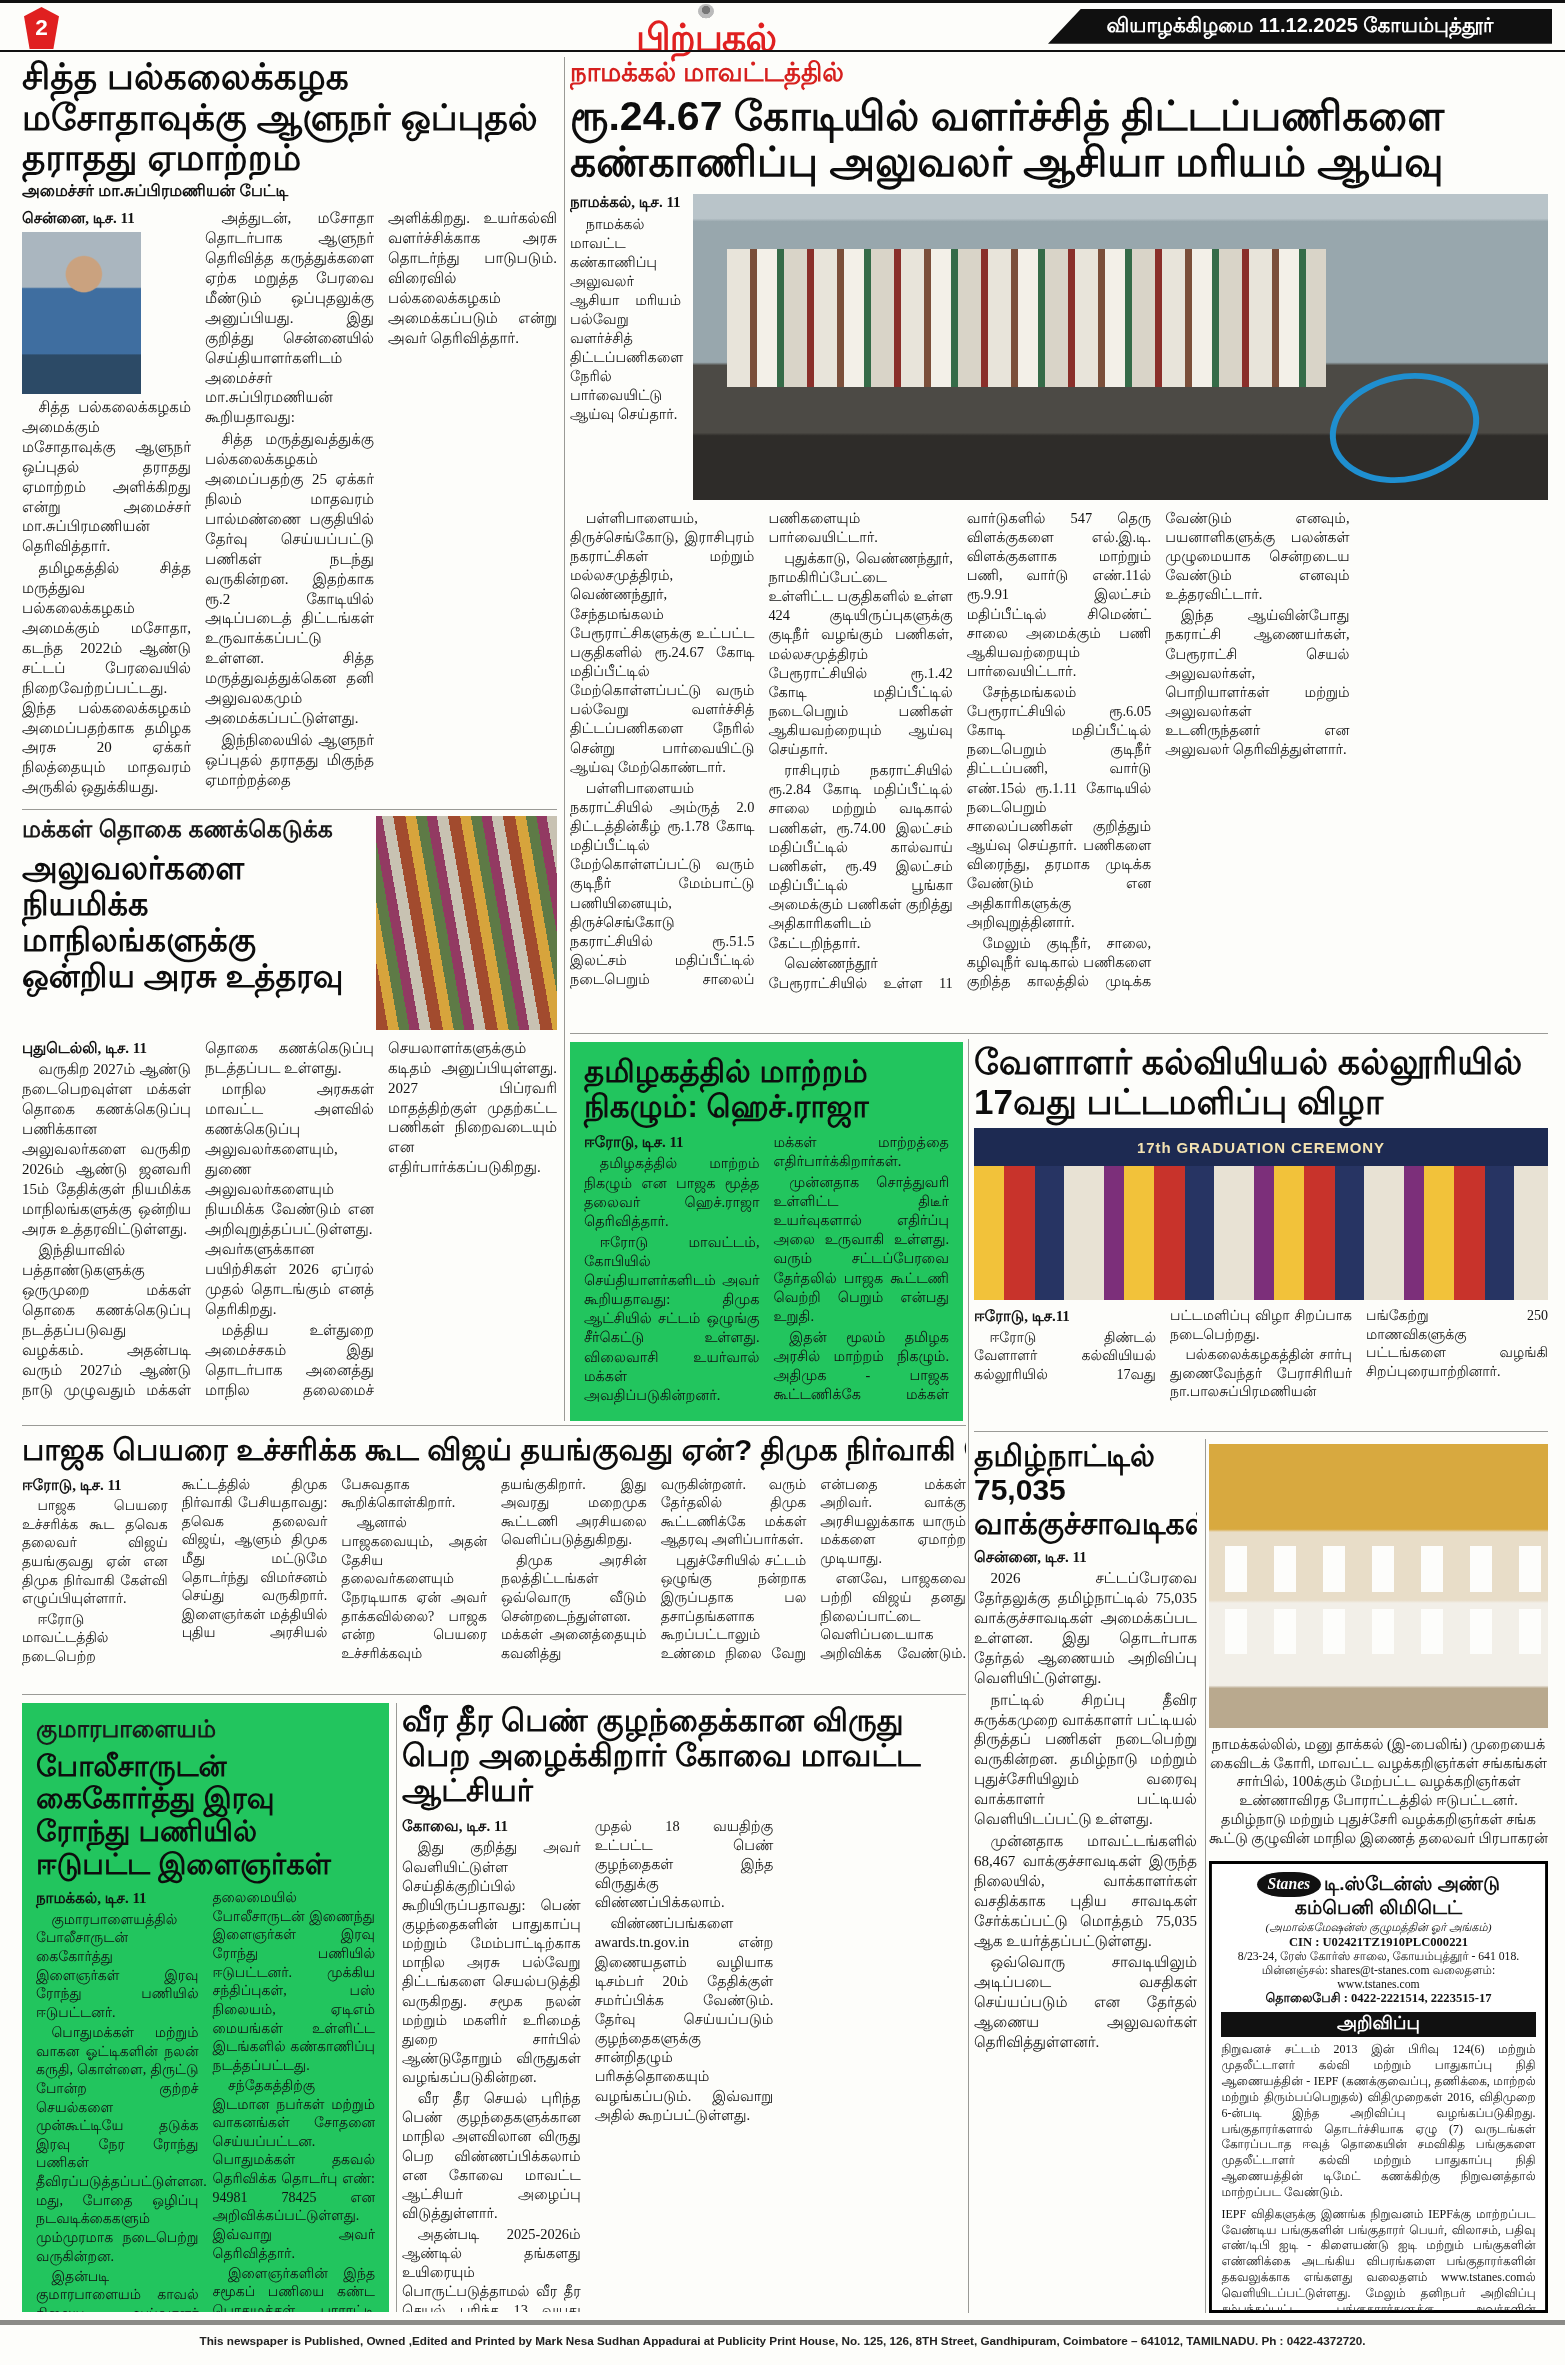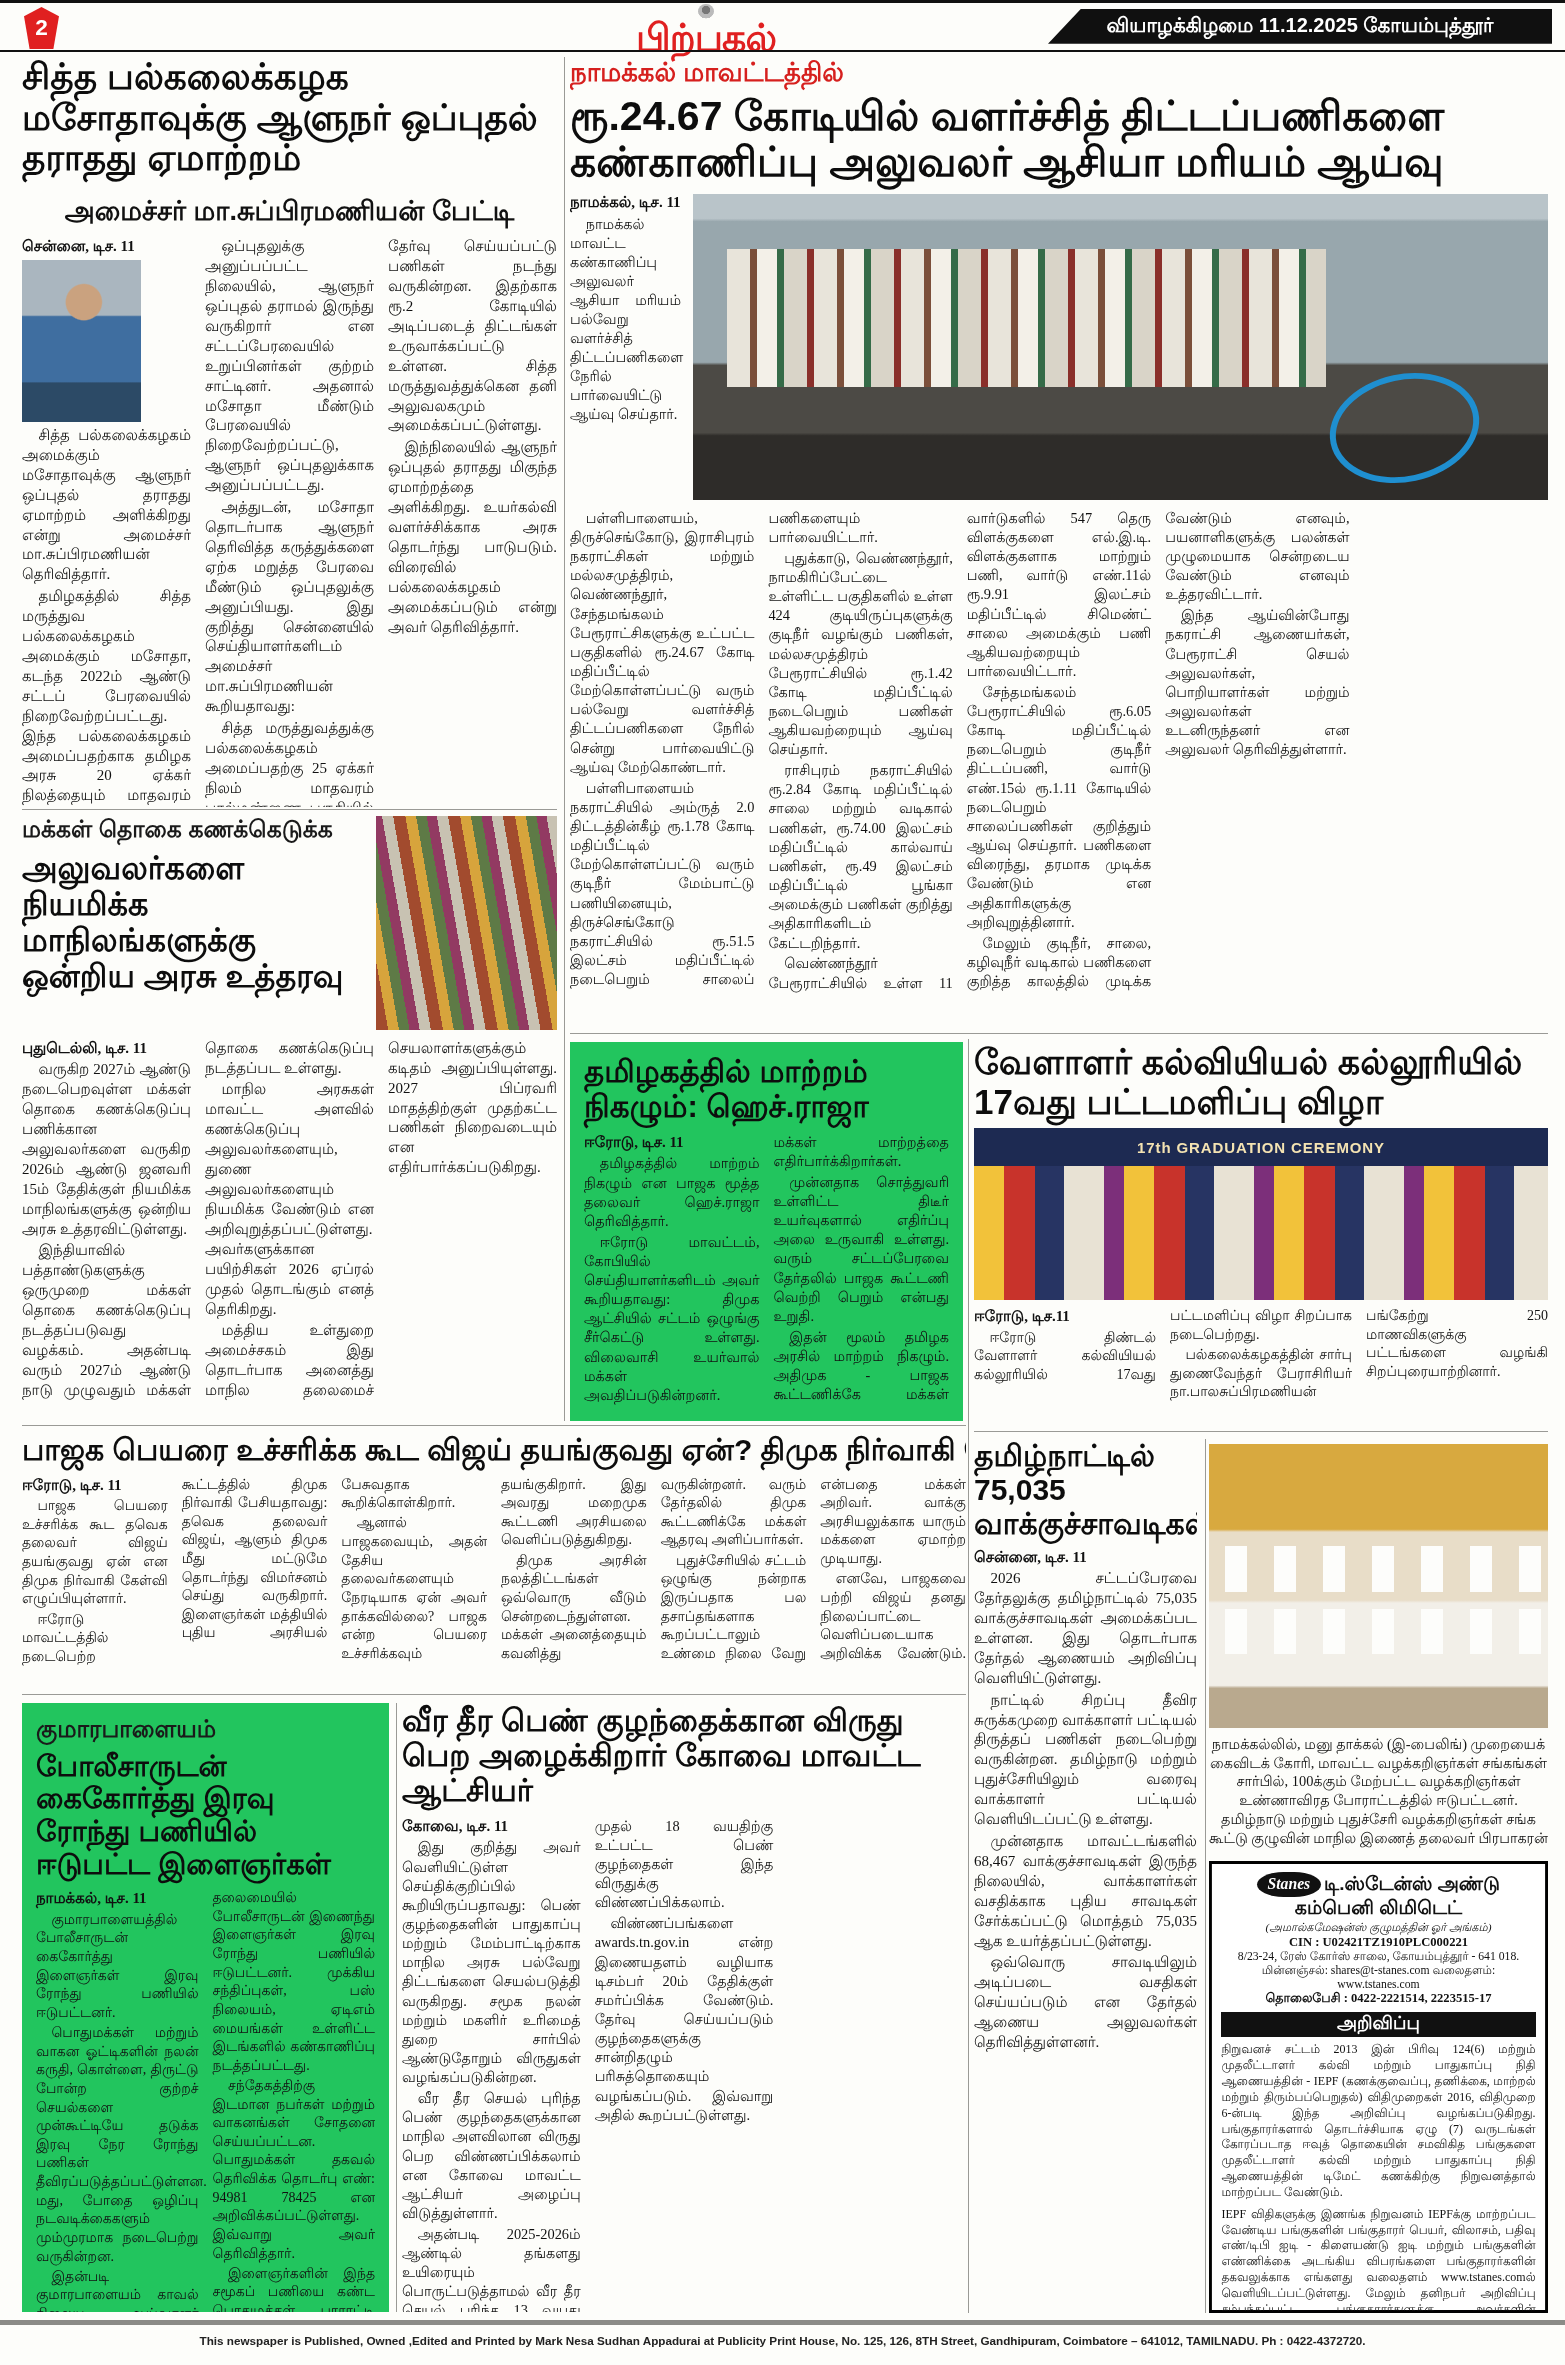--- a/index.html
+++ b/index.html
@@ -87,28 +87,27 @@
 <div class="hrule" style="left:570px;top:1033px;width:978px;"></div>
 <div class="vrule" style="left:968px;top:1039px;height:1274px;"></div>
 <div class="hrule" style="left:22px;top:1425px;width:944px;"></div>
 <div class="hrule" style="left:974px;top:1431px;width:574px;"></div>
 <div class="hrule" style="left:22px;top:1694px;width:944px;"></div>
 <div class="vrule" style="left:1205px;top:1439px;height:874px;"></div>
 <div class="vrule" style="left:396px;top:1703px;height:609px;"></div>
 
 <div class="article" style="left:22px;top:57px;width:535px;height:750px;">
   <div class="hl" style="font-size:36px;">சித்த பல்கலைக்கழக மசோதாவுக்கு ஆளுநர் ஒப்புதல் தராதது ஏமாற்றம்</div>
-  <div class="subhead" style="font-size:27px;margin:17px 0 7px 0;text-align:center;">அமைச்சர் மா.சுப்பிரமணியன் பேட்டி</div>
+  <div class="subhead" style="font-size:16px;margin:3px 0 7px 0;">அமைச்சர் மா.சுப்பிரமணியன் பேட்டி</div>
   <div class="body-text" style="column-count:3;height:598px;">
     <p class="dateline">சென்னை, டிச. 11</p>
     <div class="photo photo-minister"></div>
     <div>
         <p class="para">சித்த பல்கலைக்கழகம் அமைக்கும் மசோதாவுக்கு ஆளுநர் ஒப்புதல் தராதது ஏமாற்றம் அளிக்கிறது என்று அமைச்சர் மா.சுப்பிரமணியன் தெரிவித்தார்.</p>
         <p class="para">தமிழகத்தில் சித்த மருத்துவ பல்கலைக்கழகம் அமைக்கும் மசோதா, கடந்த 2022ம் ஆண்டு சட்டப் பேரவையில் நிறைவேற்றப்பட்டது. இந்த பல்கலைக்கழகம் அமைப்பதற்காக தமிழக அரசு 20 ஏக்கர் நிலத்தையும் மாதவரம் அருகில் ஒதுக்கியது.</p>
-        <p class="para">ஒப்புதலுக்கு அனுப்பப்பட்ட நிலையில், ஆளுநர் ஒப்புதல் தராமல் இருந்து வருகிறார் என சட்டப்பேரவையில் உறுப்பினர்கள் குற்றம் சாட்டினர். அதனால் மசோதா மீண்டும் பேரவையில் நிறைவேற்றப்பட்டு, ஆளுநர் ஒப்புதலுக்காக அனுப்பப்பட்டது.</p>
         <p class="para">அத்துடன், மசோதா தொடர்பாக ஆளுநர் தெரிவித்த கருத்துக்களை ஏற்க மறுத்த பேரவை மீண்டும் ஒப்புதலுக்கு அனுப்பியது. இது குறித்து சென்னையில் செய்தியாளர்களிடம் அமைச்சர் மா.சுப்பிரமணியன் கூறியதாவது:</p>
         <p class="para">சித்த மருத்துவத்துக்கு பல்கலைக்கழகம் அமைப்பதற்கு 25 ஏக்கர் நிலம் மாதவரம் பால்மண்ணை பகுதியில் தேர்வு செய்யப்பட்டு பணிகள் நடந்து வருகின்றன. இதற்காக ரூ.2 கோடியில் அடிப்படைத் திட்டங்கள் உருவாக்கப்பட்டு உள்ளன. சித்த மருத்துவத்துக்கென தனி அலுவலகமும் அமைக்கப்பட்டுள்ளது.</p>
         <p class="para">இந்நிலையில் ஆளுநர் ஒப்புதல் தராதது மிகுந்த ஏமாற்றத்தை அளிக்கிறது. உயர்கல்வி வளர்ச்சிக்காக அரசு தொடர்ந்து பாடுபடும். விரைவில் பல்கலைக்கழகம் அமைக்கப்படும் என்று அவர் தெரிவித்தார்.</p>
       </div>
   </div>
 </div>
 
 <div class="article" style="left:570px;top:57px;width:978px;height:972px;">
   <div class="kicker kicker-red" style="font-size:26px;">நாமக்கல் மாவட்டத்தில்</div>
   <div class="hl" style="font-size:41px;margin-top:1.7px;">ரூ.24.67 கோடியில் வளர்ச்சித் திட்டப்பணிகளை கண்காணிப்பு அலுவலர் ஆசியா மரியம் ஆய்வு</div>

